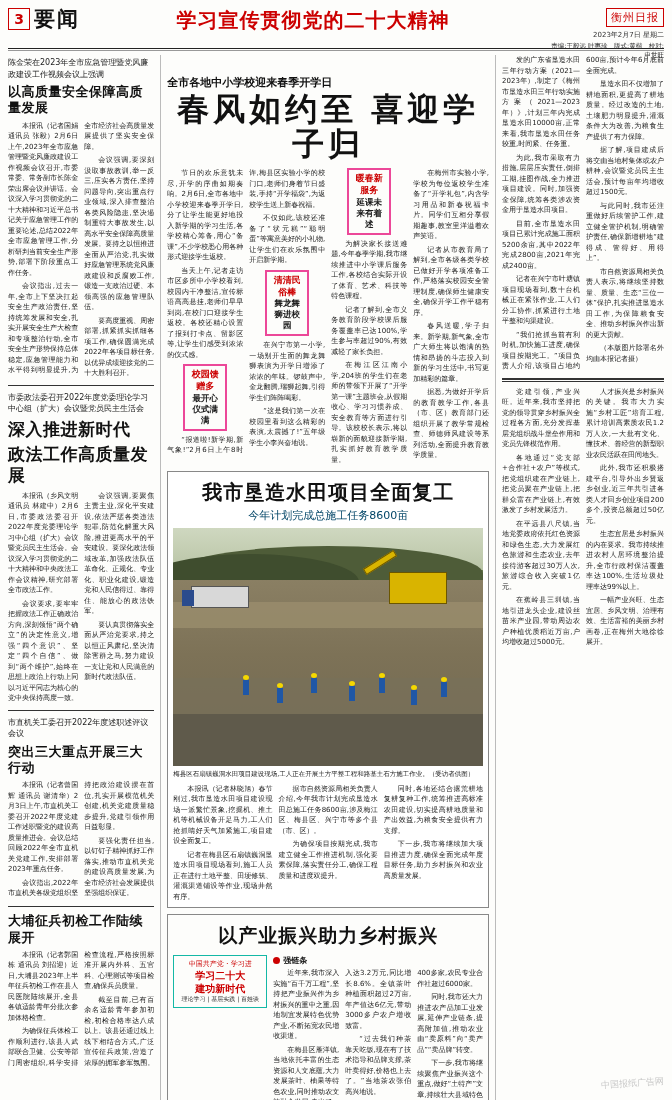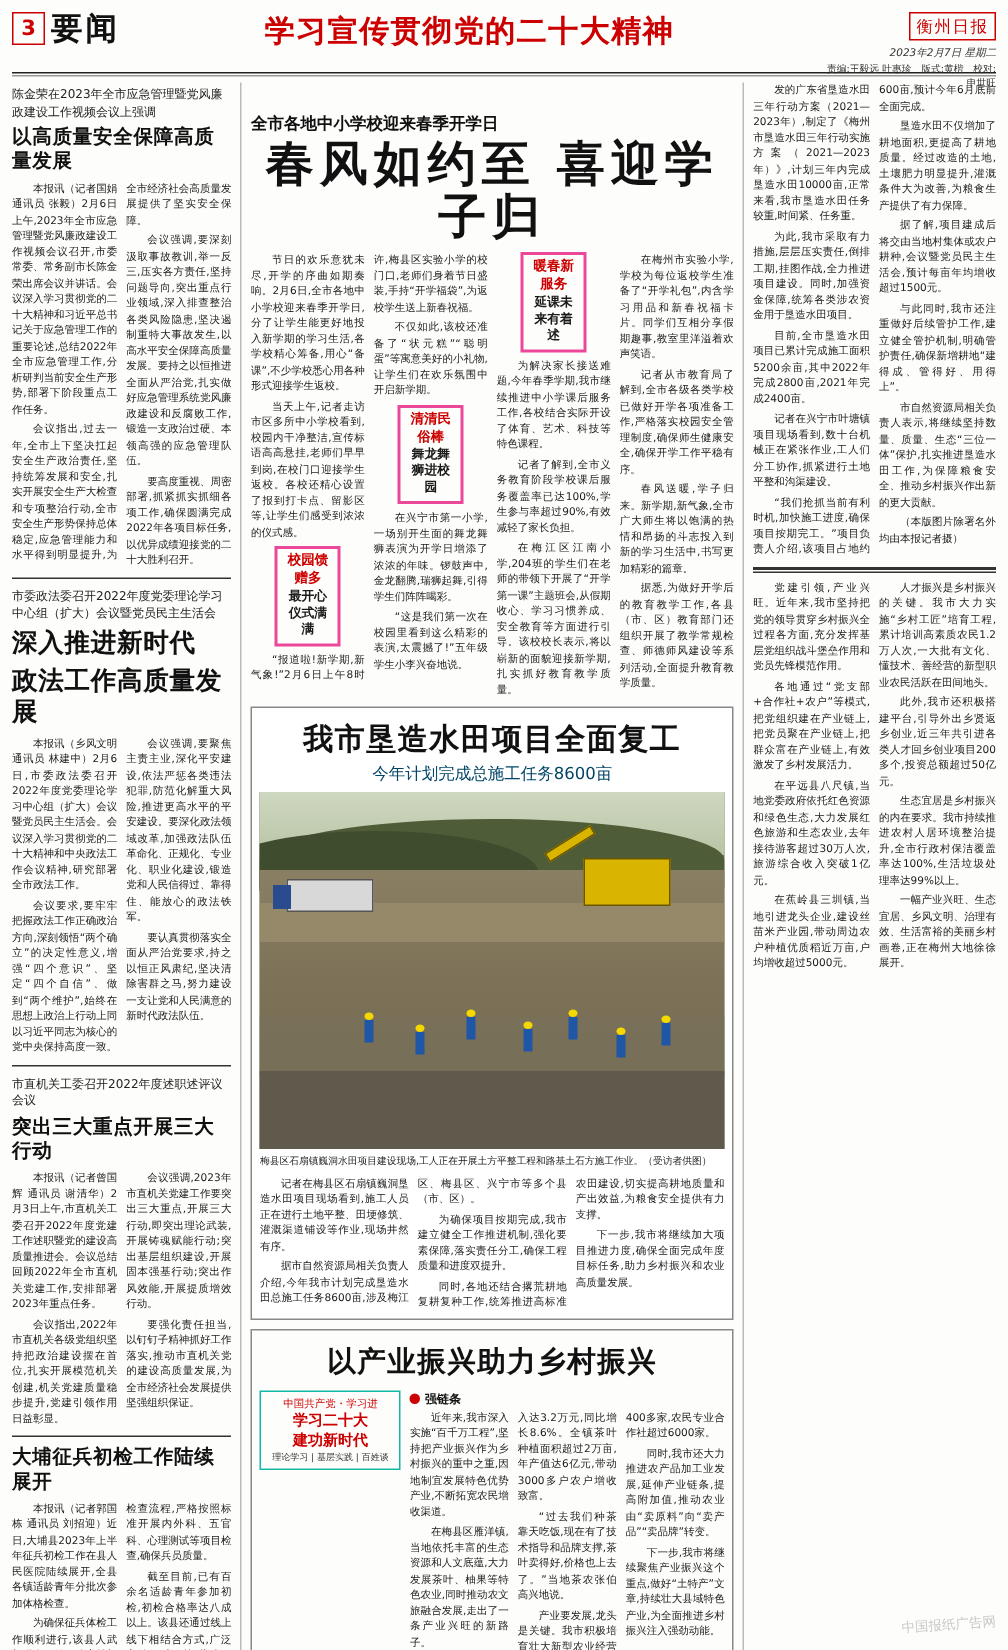--- a/index.html
+++ b/index.html
@@ -25,21 +25,21 @@
   }
   .slogan{
     flex:1;text-align:center;color:#c00;font-size:20px;font-weight:bold;letter-spacing:1px;
     margin-top:1px;
   }
   .mh-right{width:118px;text-align:right;}
   .paper-logo{
     display:inline-block;border:1px solid #c00;color:#c00;font-size:11px;
     padding:1px 4px;letter-spacing:1px;
   }
-  .mh-date{font-size:7px;color:#333;margin-top:3px;letter-spacing:0;font-style:italic;}
+  .mh-date{font-size:7px;color:#333;margin-top:3px;letter-spacing:0;}
   .mh-credits{font-size:6.5px;color:#333;margin-top:2px;}
 
   .rule-top{border-top:1.5px solid #222;margin:2px 0 0 0;}
   .rule-thin{border-top:1px solid #999;margin:1px 0 4px 0;}
 
   
   .content{display:flex;gap:6px;height:1046px;}
   .col-left{width:150px;}
   .col-mid{width:330px;}
   .col-right{width:166px;}
@@ -163,21 +163,20 @@
       </div>
 
       <div class="hr-sep"></div>
 
       <div>
         <div class="kicker">市直机关工委召开2022年度述职述评议会议</div>
         <h2 class="headline">突出三大重点开展三大行动</h2>
         <div class="body-text cols2">
           <p><span>本报讯（记者曾国辉 通讯员 谢清华）</span><span>2月3日上午,市直机关工委召开2022年度党建工作述职暨党的建设高质量推进会。会议总结回顾2022年全市直机关党建工作,安排部署2023年重点任务。</span></p>
           <p>会议指出,2022年市直机关各级党组织坚持把政治建设摆在首位,扎实开展模范机关创建,机关党建质量稳步提升,党建引领作用日益彰显。</p>
-          <p>会议强调,2023年市直机关党建工作要突出三大重点,开展三大行动,即突出理论武装,开展铸魂赋能行动;突出基层组织建设,开展固本强基行动;突出作风效能,开展提质增效行动。</p>
           <p>要强化责任担当,以钉钉子精神抓好工作落实,推动市直机关党的建设高质量发展,为全市经济社会发展提供坚强组织保证。</p>
         </div>
       </div>
 
       <div class="hr-sep"></div>
 
       <div>
         <h2 class="headline">大埔征兵初检工作陆续展开</h2>
         <div class="body-text cols2">
           <p><span>本报讯（记者郭国栋 通讯员 刘招迎）</span><span>近日,大埔县2023年上半年征兵初检工作在县人民医院陆续展开,全县各镇适龄青年分批次参加体格检查。</span></p>
@@ -243,20 +242,21 @@
           <div class="worker" style="left:70px;top:152px;"></div>
           <div class="worker" style="left:104px;top:160px;"></div>
           <div class="worker" style="left:138px;top:150px;"></div>
           <div class="worker" style="left:176px;top:158px;"></div>
           <div class="worker" style="left:206px;top:150px;"></div>
           <div class="worker" style="left:238px;top:162px;"></div>
           <div class="worker" style="left:268px;top:154px;"></div>
         </div>
         <div class="photo-cap">梅县区石扇镇巍洞水田项目建设现场,工人正在开展土方平整工程和路基土石方施工作业。（受访者供图）</div>
         <div class="body-text cols3" style="margin-top:4px;">
+          <p><span>本报讯（记者林晓旭）</span><span>春节刚过,我市垦造水田项目建设现场一派繁忙景象,挖掘机、推土机等机械设备开足马力,工人们抢抓晴好天气加紧施工,项目建设全面复工。</span></p>
           <p>记者在梅县区石扇镇巍洞垦造水田项目现场看到,施工人员正在进行土地平整、田埂修筑、灌溉渠道铺设等作业,现场井然有序。</p>
           <p>据市自然资源局相关负责人介绍,今年我市计划完成垦造水田总施工任务8600亩,涉及梅江区、梅县区、兴宁市等多个县（市、区）。</p>
           <p>为确保项目按期完成,我市建立健全工作推进机制,强化要素保障,落实责任分工,确保工程质量和进度双提升。</p>
           <p>同时,各地还结合撂荒耕地复耕复种工作,统筹推进高标准农田建设,切实提高耕地质量和产出效益,为粮食安全提供有力支撑。</p>
           <p>下一步,我市将继续加大项目推进力度,确保全面完成年度目标任务,助力乡村振兴和农业高质量发展。</p>
         </div>
       </div>
 
       <div class="feature">
         <div class="feature-head">以产业振兴助力乡村振兴</div>

